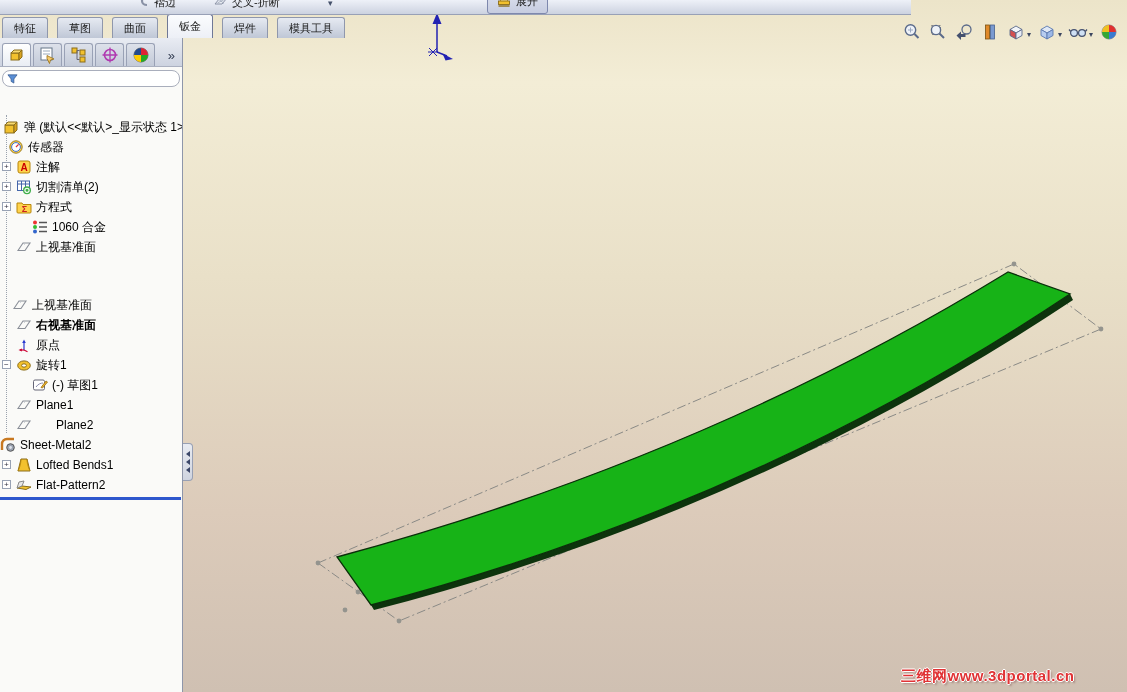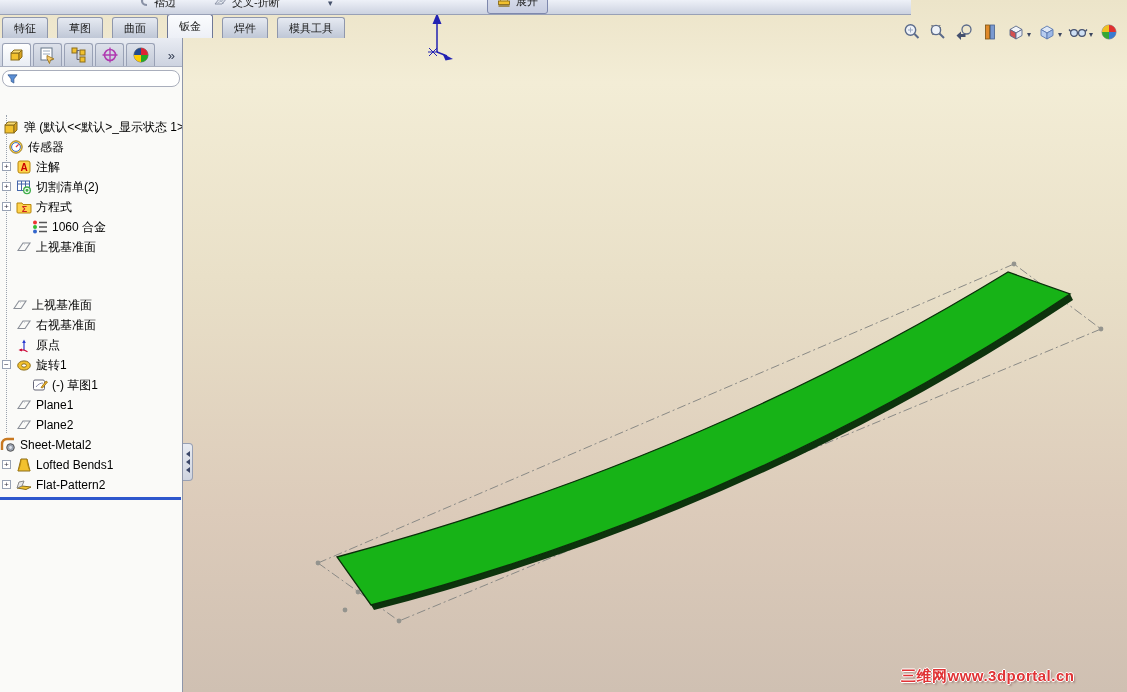--- a/index.html
+++ b/index.html
@@ -267,21 +267,21 @@
       </div>
       <div class="trow" style="padding-left: 12px; margin-top: 38px;">
         <span class="ticon">
           <svg viewBox="0 0 16 16">
             <path d="M2 11.5L7 4h7l-5 7.5z" fill="none" stroke="#8a8f98" stroke-width="1.1"></path>
             <path d="M7 4l1.8 1.6" stroke="#b0b4bc" stroke-width="0.8" fill="none"></path>
           </svg>
         </span>
         <span class="tlabel">上视基准面</span>
       </div>
-      <div class="trow" style="padding-left: 16px;">
+      <div class="trow" style="padding-left: 16px; font-weight: bold;">
         <span class="ticon">
           <svg viewBox="0 0 16 16">
             <path d="M2 11.5L7 4h7l-5 7.5z" fill="none" stroke="#8a8f98" stroke-width="1.1"></path>
             <path d="M7 4l1.8 1.6" stroke="#b0b4bc" stroke-width="0.8" fill="none"></path>
           </svg>
         </span>
         <span class="tlabel">右视基准面</span>
       </div>
       <div class="trow" style="padding-left: 16px;">
         <span class="ticon">
@@ -317,21 +317,21 @@
       </div>
       <div class="trow" style="padding-left: 16px;">
         <span class="ticon">
           <svg viewBox="0 0 16 16">
             <path d="M2 11.5L7 4h7l-5 7.5z" fill="none" stroke="#8a8f98" stroke-width="1.1"></path>
             <path d="M7 4l1.8 1.6" stroke="#b0b4bc" stroke-width="0.8" fill="none"></path>
           </svg>
         </span>
         <span class="tlabel">Plane1</span>
       </div>
-      <div class="trow" style="padding-left: 16px;">
+      <div class="trow" style="padding-left: 16px; gap: 20px;">
         <span class="ticon">
           <svg viewBox="0 0 16 16">
             <path d="M2 11.5L7 4h7l-5 7.5z" fill="none" stroke="#8a8f98" stroke-width="1.1"></path>
             <path d="M7 4l1.8 1.6" stroke="#b0b4bc" stroke-width="0.8" fill="none"></path>
           </svg>
         </span>
         <span class="tlabel">Plane2</span>
       </div>
       <div class="trow" style="">
         <span class="ticon">

